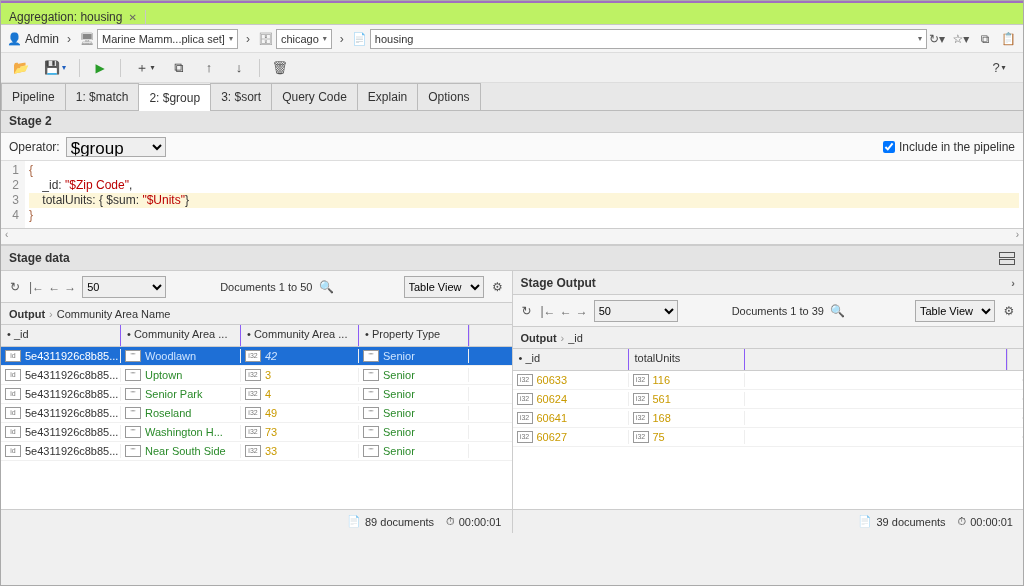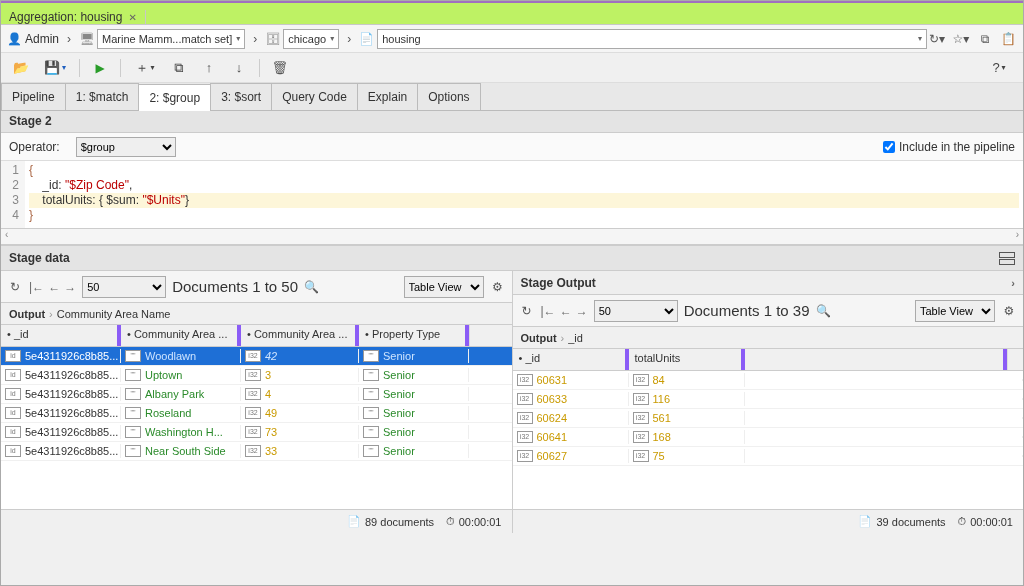--- a/index.html
+++ b/index.html
@@ -19,51 +19,51 @@
   .tool-sep { width: 1px; height: 18px; background: #ccc; margin: 0 4px; }
   .play { color: #2a9d2a; font-size: 12px; }
   .folder { color: #e0a030; }
   .disk { color: #2060c0; }
   .trash { color: #555; }
   .help-right { margin-left: auto; }
   .subtabs { height: 28px; display: flex; border-bottom: 1px solid #bbb; background: #e8e8e8; }
   .subtab { padding: 6px 10px; border: 1px solid #bbb; border-bottom: none; margin-right: -1px; background: #e8e8e8; font-size: 12px; cursor: default; }
   .subtab.active { background: #fff; font-weight: normal; position: relative; top: 1px; }
   .stage-header { height: 22px; background: #e4e4e4; padding: 3px 8px; font-weight: bold; font-size: 12px; border-bottom: 1px solid #ccc; }
-  .op-row { height: 28px; display: flex; align-items: center; padding: 0 8px; gap: 16px; background: #fafafa; border-bottom: 1px solid #ddd; }
-  .op-row select { height: 20px; width: 100px; border: 1px solid #aaa; font-size: 11px; }
+  .op-row { height: 28px; display: flex; align-items: center; padding: 0 8px; gap: 6px; background: #fafafa; border-bottom: 1px solid #ddd; }
+  .op-row select { height: 20px; width: 100px; border: 1px solid #aaa; font-size: 17px; }
   .op-right { margin-left: auto; display: flex; align-items: center; gap: 4px; }
   .code-area { height: 68px; background: #fff; font-family: Consolas, monospace; font-size: 12px; display: flex; border-bottom: 1px solid #ccc; }
   .gutter { width: 24px; background: #f5f5f5; text-align: right; padding: 2px 6px 2px 0; color: #888; line-height: 15px; }
   .code { padding: 2px 4px; line-height: 15px; flex: 1; }
   .code .p { color: #a64; }
   .code .s { color: #b00; }
   .hl { background: #fdf6d9; display: block; }
   .hscroll { height: 16px; background: #f5f5f5; border-bottom: 1px solid #ccc; position: relative; }
   .hscroll::before { content: "‹"; position: absolute; left: 4px; font-size: 10px; color: #888; }
   .hscroll::after { content: "›"; position: absolute; right: 4px; font-size: 10px; color: #888; }
   .stage-data-hdr { height: 26px; background: #e4e4e4; display: flex; align-items: center; padding: 0 8px; font-weight: bold; border-top: 1px solid #ccc; border-bottom: 1px solid #ccc; }
   .view-icons { margin-left: auto; display: flex; flex-direction: column; gap: 1px; }
   .view-icons span { width: 16px; height: 6px; border: 1px solid #555; }
   .io-split { display: flex; height: 262px; }
   .io-pane { flex: 1; display: flex; flex-direction: column; border-right: 1px solid #ccc; min-width: 0; }
   .io-pane:last-child { border-right: none; }
   .io-title { height: 24px; display: flex; align-items: center; padding: 0 8px; background: #eee; border-bottom: 1px solid #ccc; font-weight: bold; font-size: 12px; }
   .io-title .collapse { margin-left: auto; color: #666; font-size: 11px; }
   .io-toolbar { height: 32px; display: flex; align-items: center; padding: 0 6px; gap: 6px; background: #f5f5f5; border-bottom: 1px solid #ccc; }
   .io-toolbar select { height: 22px; border: 1px solid #aaa; font-size: 11px; }
-  .io-toolbar .docs-label { font-size: 15px; }
+  .io-toolbar .docs-label { font-size: 11px; margin-left: 48px; }
   .io-toolbar .nav { display: flex; gap: 4px; align-items: center; }
   .io-toolbar .nav span { font-size: 12px; color: #666; }
   .crumb2 { height: 22px; display: flex; align-items: center; padding: 0 8px; background: #f0f0f0; border-bottom: 1px solid #ccc; font-size: 11px; gap: 4px; }
   .crumb2 b { font-weight: bold; }
   .crumb2 .sep { color: #999; }
   .grid { flex: 1; overflow: hidden; display: flex; flex-direction: column; background: #fff; position: relative; }
   .grid-head { display: flex; height: 22px; background: #f0f0f0; border-bottom: 1px solid #ccc; font-size: 11px; }
-  .gh { padding: 3px 6px; border-right: 4px solid #8b5cf6; overflow: hidden; white-space: nowrap; text-overflow: ellipsis; }
+  .gh { padding: 3px 6px; border-right: 1px solid #8b5cf6; overflow: hidden; white-space: nowrap; text-overflow: ellipsis; }
   .grid-body { flex: 1; overflow-y: auto; overflow-x: hidden; }
   .gr { display: flex; height: 19px; font-size: 11px; border-bottom: 1px solid #f0f0f0; align-items: center; }
   .gr.sel { background: #1e6fd6; color: #fff; }
   .gr.sel .gval { color: #cde4ff; }
   .gc { padding: 1px 4px; border-right: 1px solid #eee; overflow: hidden; white-space: nowrap; text-overflow: ellipsis; display: flex; align-items: center; gap: 4px; }
   .ticon { display: inline-block; width: 16px; height: 12px; border: 1px solid #999; font-size: 7px; text-align: center; line-height: 10px; color: #777; background: #fff; flex-shrink: 0; }
   .gr.sel .ticon { background: #fff; }
   .gval { color: #2a8a2a; }
   .gnum { color: #c99a00; }
   .gr.sel .gnum { color: #cde4ff; font-style: italic; }
@@ -83,21 +83,21 @@
     <span class="x">✕</span>
   </div>
 </div>
 
 <div class="breadcrumb-bar">
   <span class="icon user-icon">👤</span>
   <span>Admin</span>
   <span class="icon">›</span>
   <span class="icon db-icon">🖥</span>
   <span class="bc-btn">
-      <span>Marine Mamm...match set]</span>
+      <span>Marine Mamm...plica set]</span>
       <span class="dd">▾</span>
     </span>
   <span class="icon">›</span>
   <span class="icon db-icon">🗄</span>
   <span class="bc-btn">
       <span>chicago</span>
       <span class="dd">▾</span>
     </span>
   <span class="icon">›</span>
   <span class="icon db-icon">📄</span>
@@ -227,21 +227,21 @@
             </div>
             <div class="gc" style="width:110px">
               <span class="ticon">""</span>
               <span class="gval">Senior</span>
             </div>
           </div>
           <div class="gr">
             <div class="gc" style="width:120px"><span class="ticon">id</span>5e4311926c8b85...</div>
             <div class="gc" style="width:120px">
               <span class="ticon">""</span>
-              <span class="gval">Albany Park</span>
+              <span class="gval">Senior Park</span>
             </div>
             <div class="gc" style="width:118px">
               <span class="ticon">i32</span>
               <span class="gnum">4</span>
             </div>
             <div class="gc" style="width:110px">
               <span class="ticon">""</span>
               <span class="gval">Senior</span>
             </div>
           </div>
@@ -331,31 +331,20 @@
       <div class="grid-head">
         <div class="gh" style="width:116px">• _id</div>
         <div class="gh" style="width:116px">totalUnits</div>
         <div class="gh" style="flex:1"></div>
         <div class="vscroll" style="flex:0 0 16px"></div>
       </div>
       <div class="grid-body" id="output-rows">
           <div class="gr">
             <div class="gc" style="width:116px">
               <span class="ticon">i32</span>
-              <span class="gnum">60631</span>
-            </div>
-            <div class="gc" style="width:116px">
-              <span class="ticon">i32</span>
-              <span class="gnum">84</span>
-            </div>
-            <div class="gc" style="flex:1"></div>
-          </div>
-          <div class="gr">
-            <div class="gc" style="width:116px">
-              <span class="ticon">i32</span>
               <span class="gnum">60633</span>
             </div>
             <div class="gc" style="width:116px">
               <span class="ticon">i32</span>
               <span class="gnum">116</span>
             </div>
             <div class="gc" style="flex:1"></div>
           </div>
           <div class="gr">
             <div class="gc" style="width:116px">

